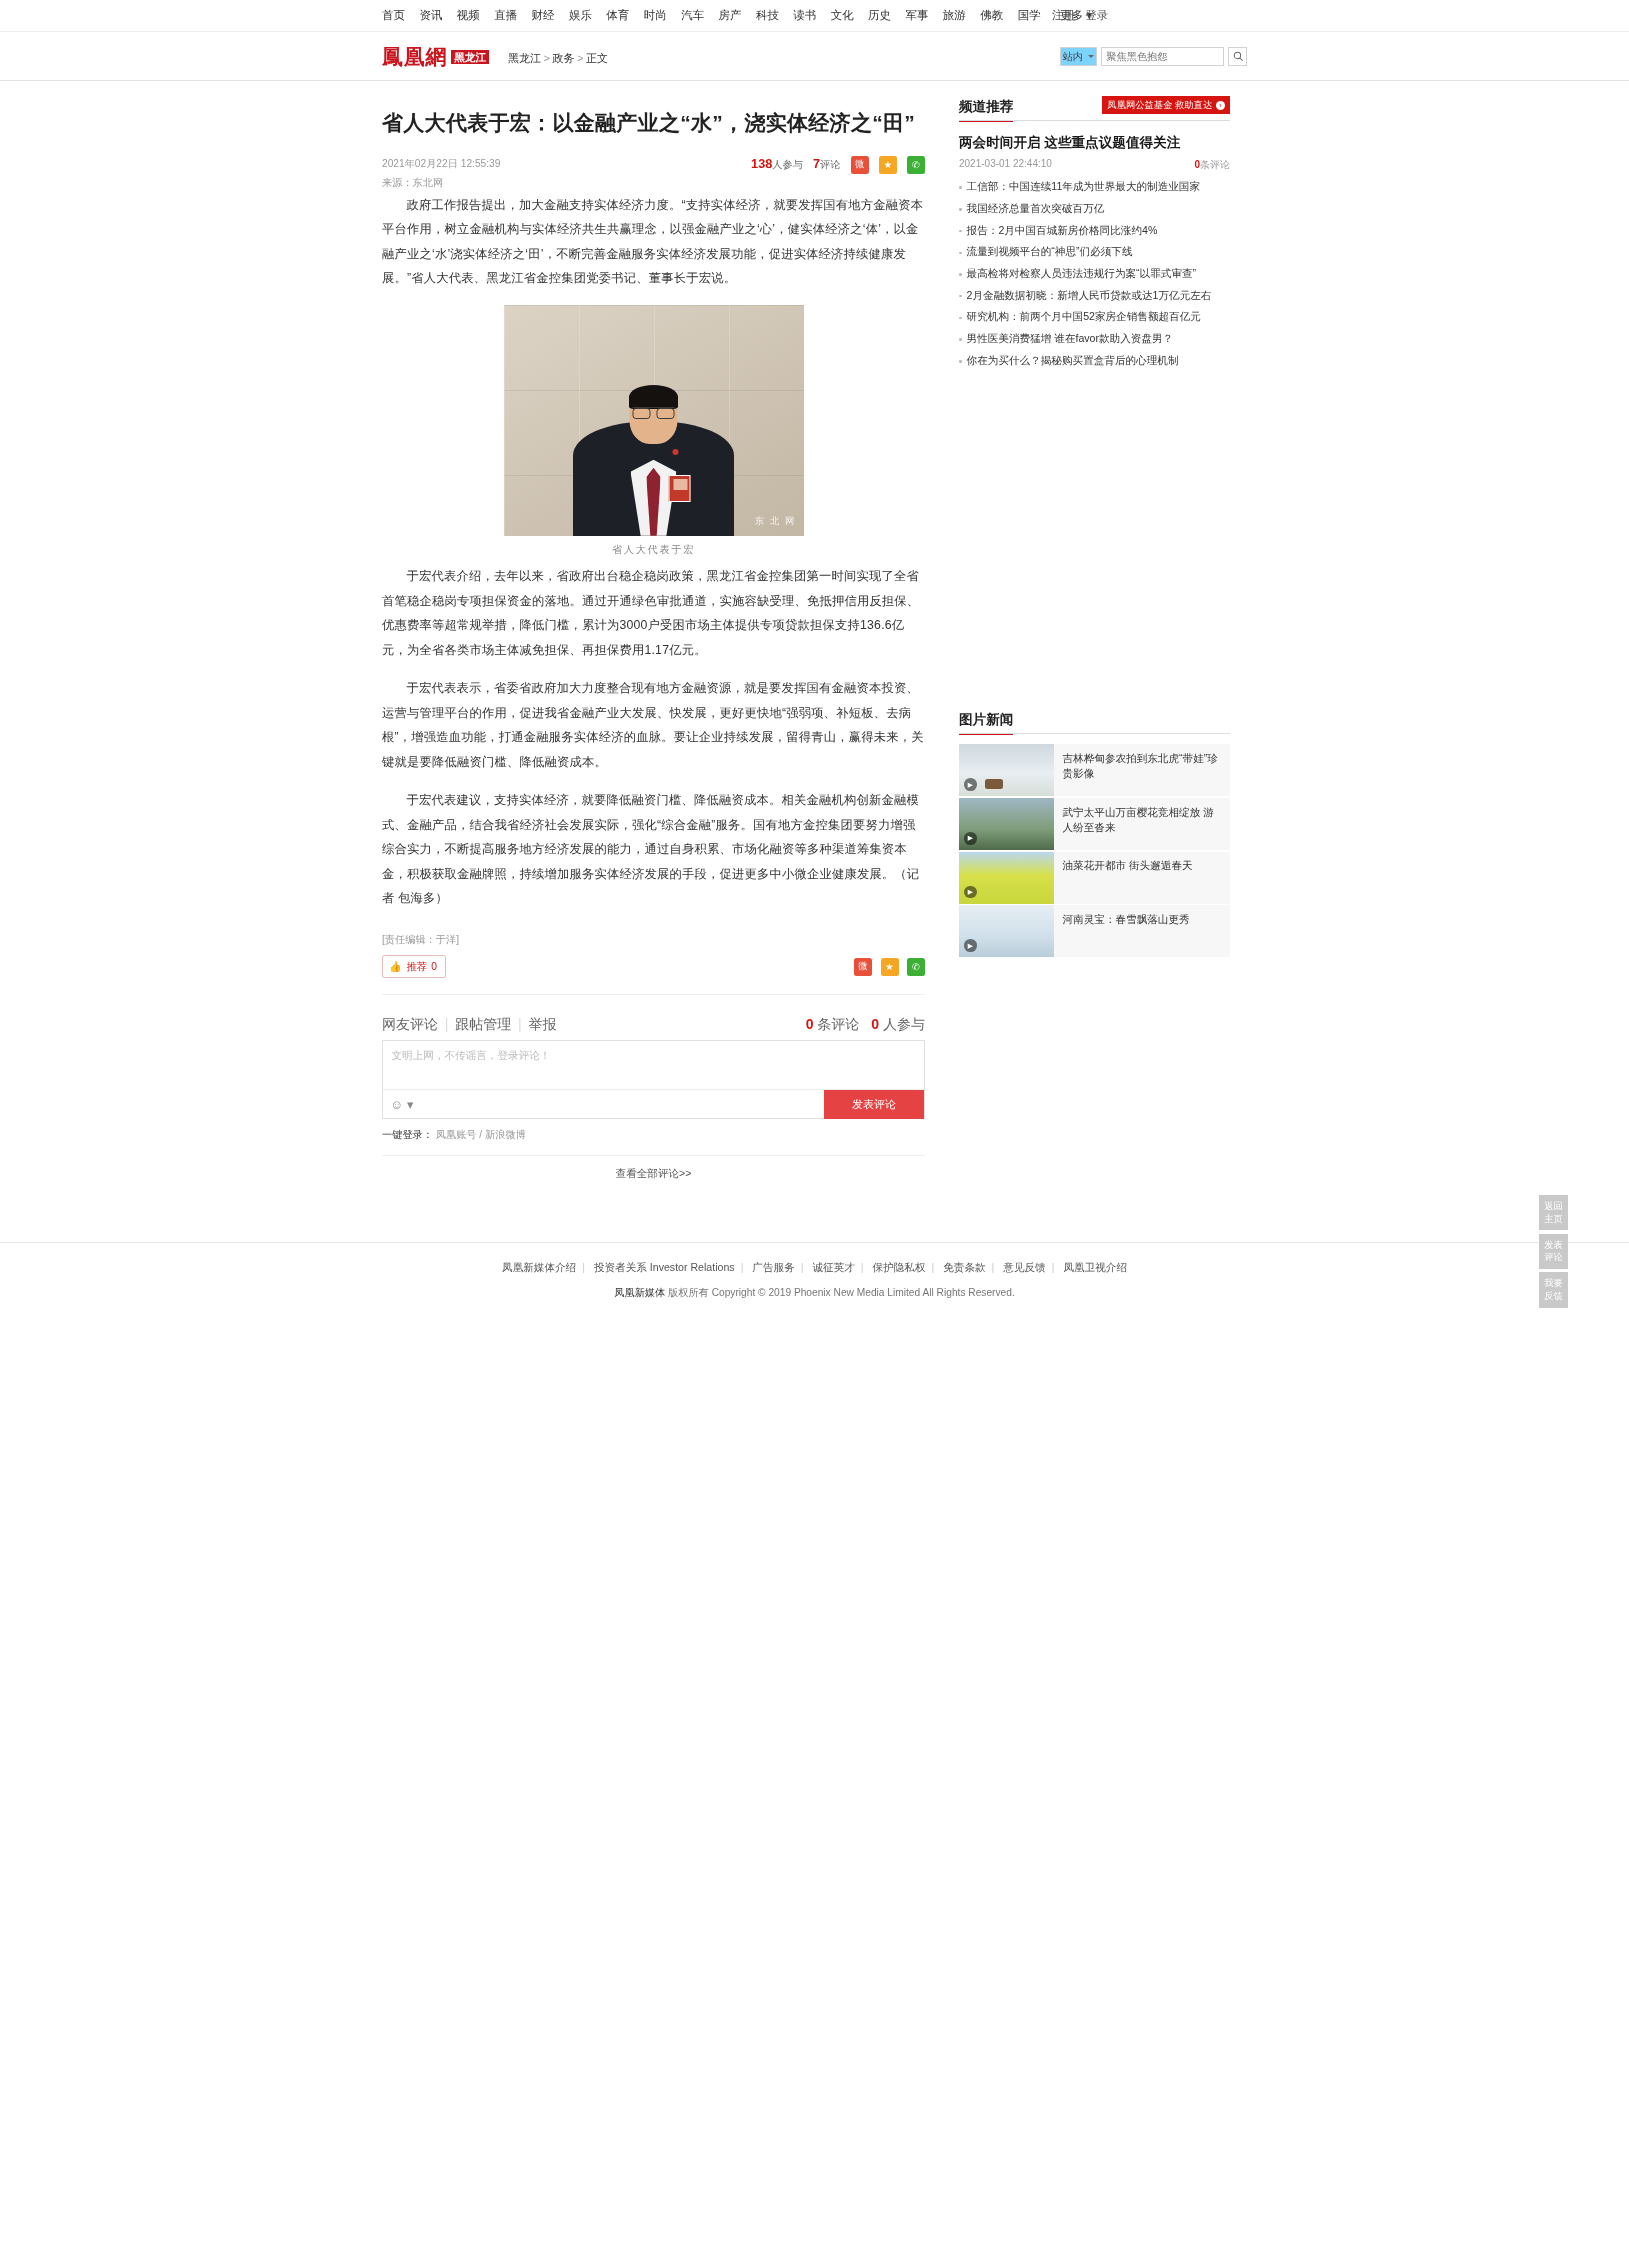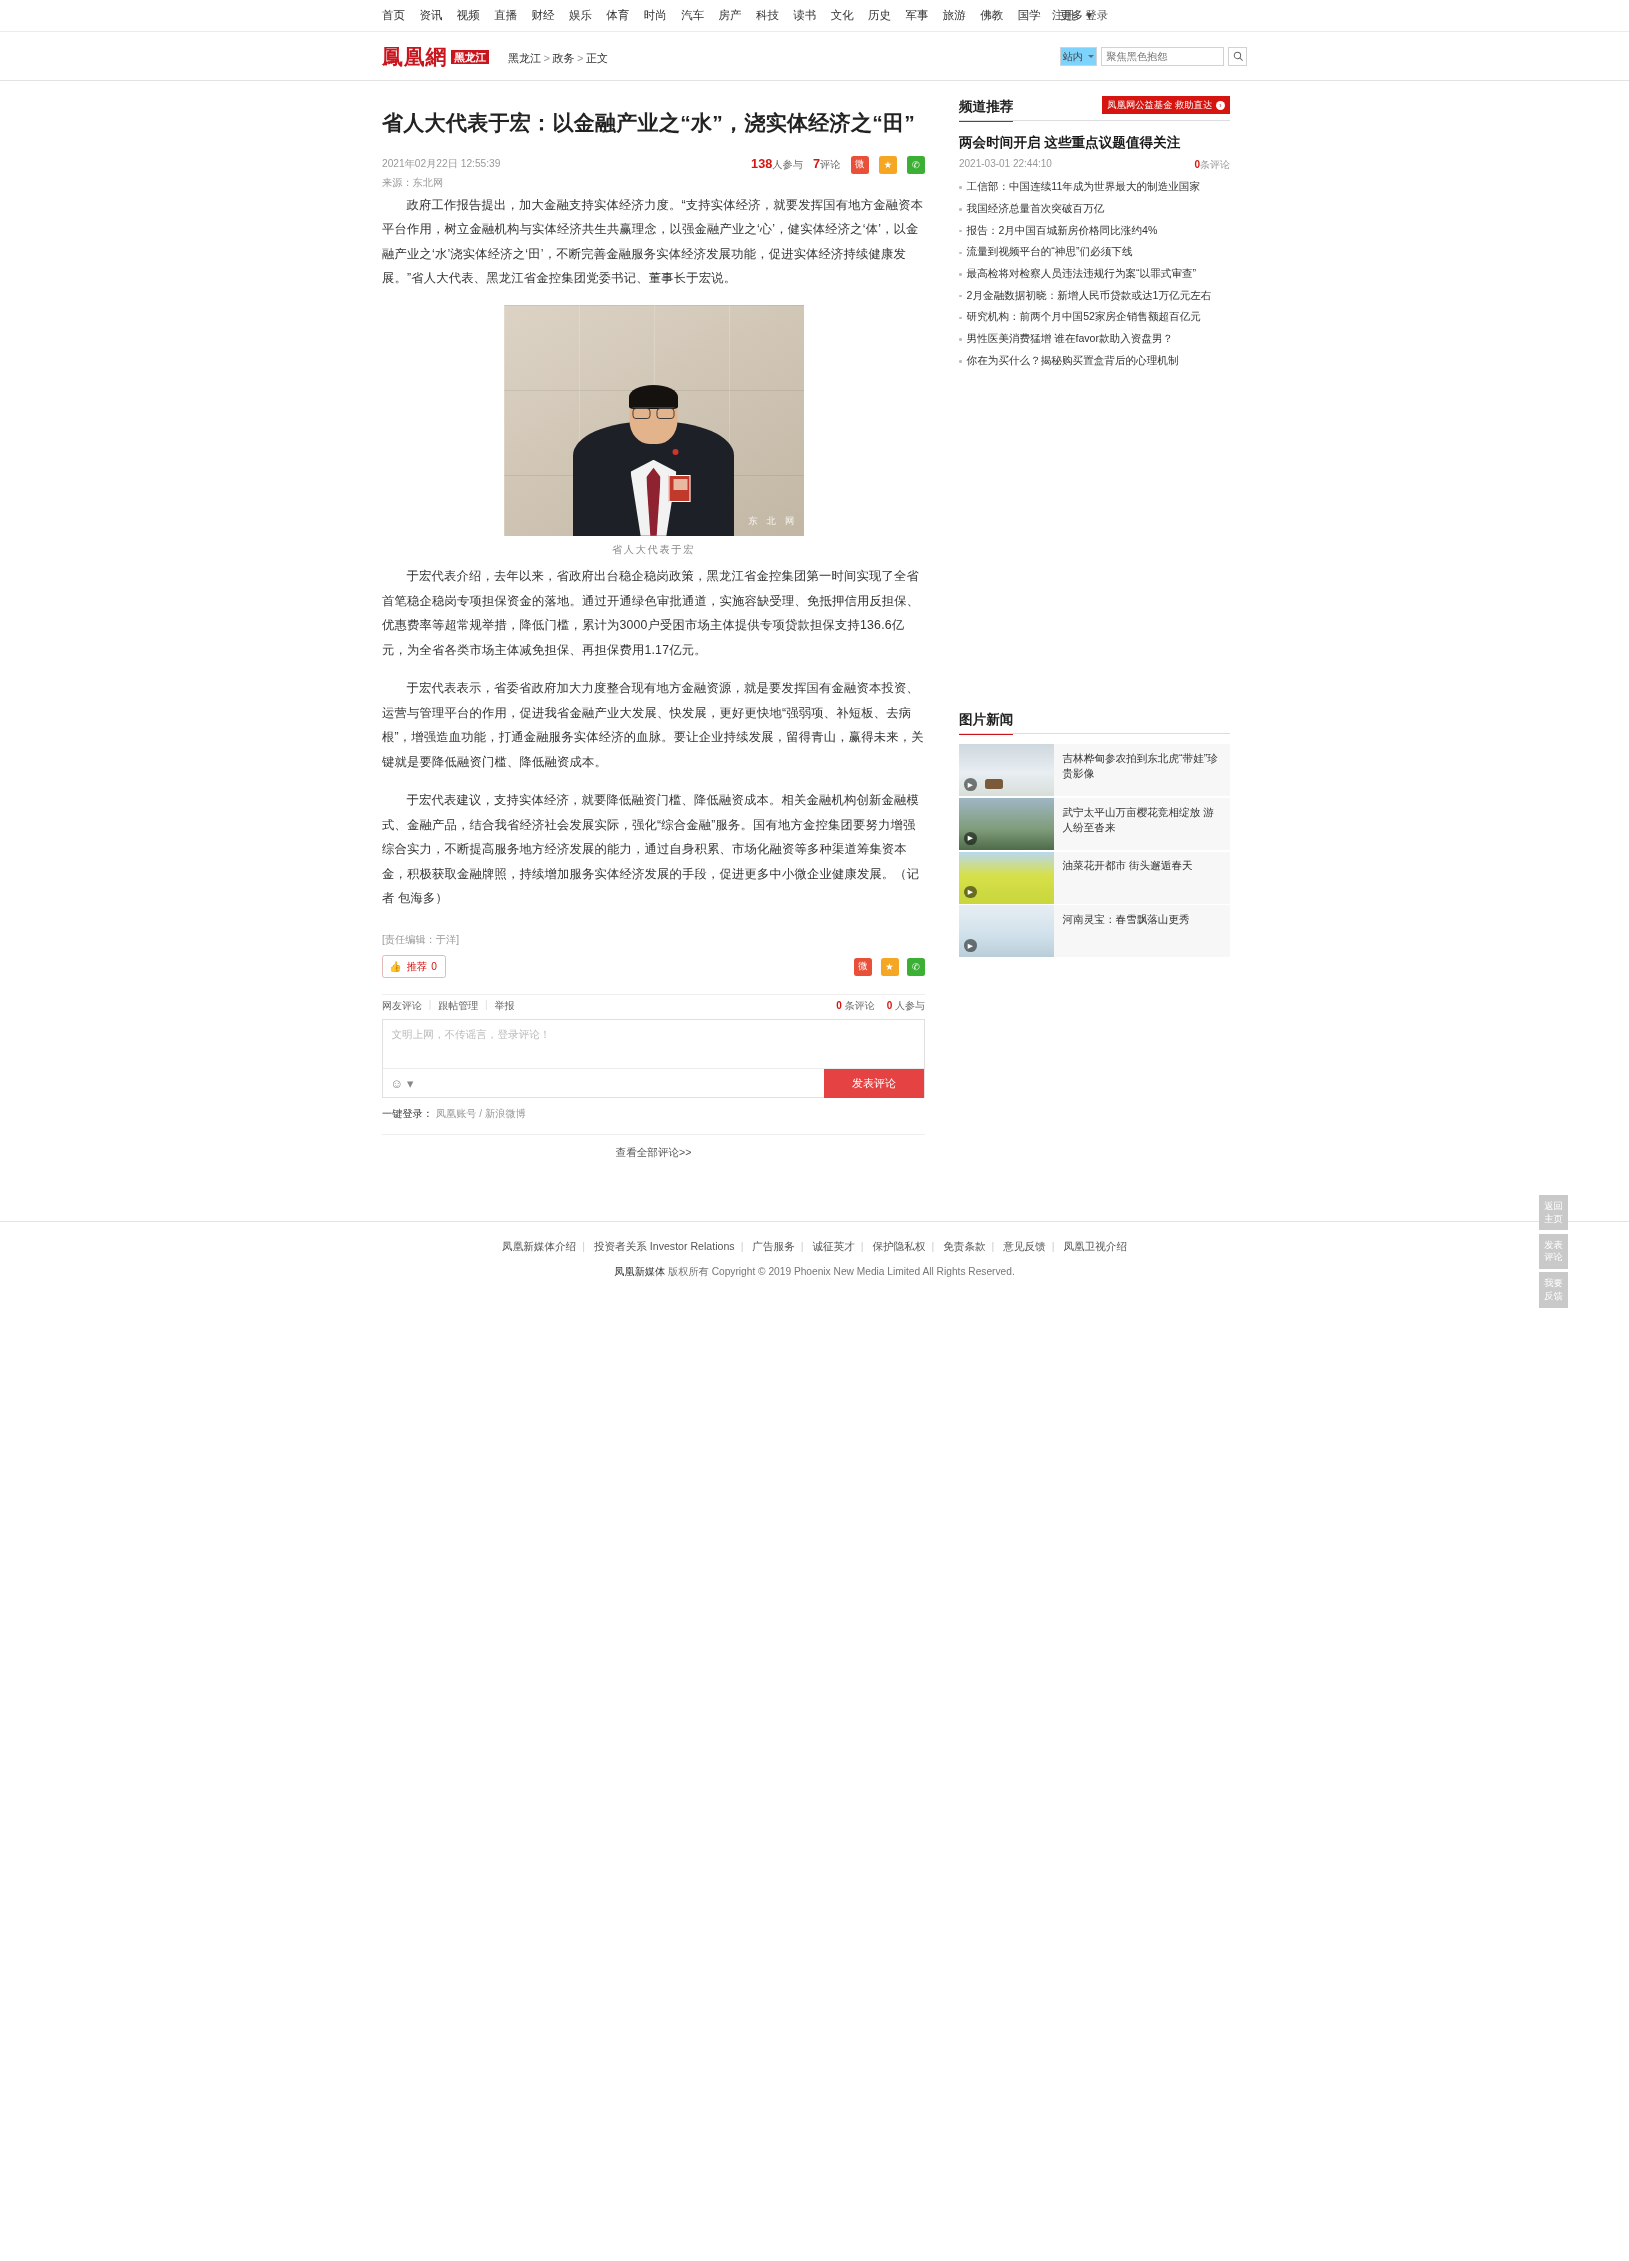--- a/index.html
+++ b/index.html
@@ -258,21 +258,21 @@
   }
   .photo .pin {
     position:absolute; bottom:81px; left:50%; margin-left:18.7px;
     width:6px;height:6px;border-radius:50%;background:#d0342c;
   }
   .photo .watermark {
     position:absolute; right:7.6px; bottom:7.6px;
     color:rgba(255,255,255,0.85);
     font-size:9.3px;
     letter-spacing:1.7px;
-    font-family:Liberation Mono, monospace;
+    font-family:Liberation Serif, serif;
   }
   .figure figcaption {
     font-size:10.2px;
     color:#888;
     margin-top:7.6px;
     letter-spacing:1.7px;
   }
 
   .editor-line {
     font-size:10.2px;
@@ -296,22 +296,22 @@
     display:inline-flex;
     align-items:center;
     gap:4.2px;
     cursor:pointer;
   }
   .rec-btn .thumb { font-size:10.2px; }
   .share-right { position:absolute; right:0; display:flex; gap:8.5px; }
 
   .comment-head {
     border-top:0.8px solid #eee;
-    padding-top:4px;
-    font-size:10px;
+    padding-top:21px;
+    font-size:14px;
     color:#666;
     display:flex;
     position:relative;
     gap:6.8px;
   }
   .comment-head a { color:#666; text-decoration:none; }
   .comment-head .sep { color:#ddd; }
   .comment-head .right {
     position:absolute;right:0;display:flex;gap:12px;align-items:center;
   }

